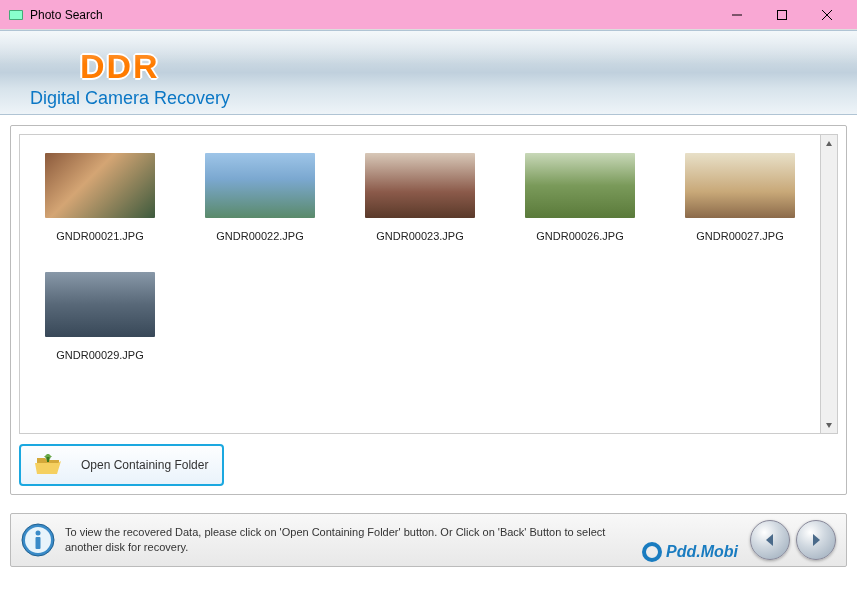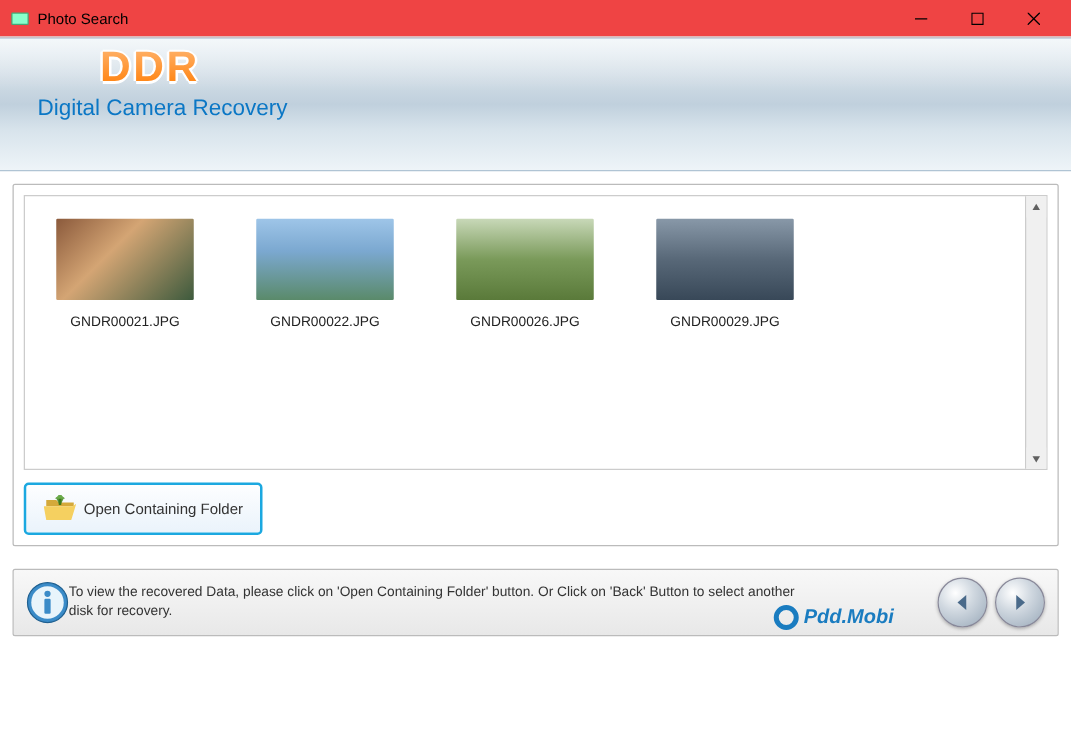--- a/index.html
+++ b/index.html
@@ -1,36 +1,36 @@
 <!DOCTYPE html>
 <html><head>
 <meta charset="utf-8">
 <style>
 * { box-sizing: border-box; margin: 0; padding: 0; }
 body { font-family: "Segoe UI", Tahoma, sans-serif; font-size: 12px; background: #fff; width: 857px; height: 601px; overflow: hidden; }
 
 
-.titlebar { height: 30px; background: #ef4444; border-bottom: 1px solid #ddd; display: flex; align-items: center; padding: 0 8px; }
+.titlebar { height: 30px; background: #f9a8d4; border-bottom: 1px solid #ddd; display: flex; align-items: center; padding: 0 8px; }
 .titlebar .app-icon { width: 16px; height: 16px; margin-right: 6px; display: flex; align-items: center; justify-content: center; }
 .titlebar .title { flex: 1; font-size: 12px; color: #000; }
 .titlebar .win-btns { display: flex; }
 .titlebar .win-btn { width: 45px; height: 28px; display: flex; align-items: center; justify-content: center; color: #000; }
 .titlebar .win-btn svg { width: 10px; height: 10px; }
 
 
-.header-banner { height: 107px; background: linear-gradient(180deg, #e8f0f5 0%, #d0dce5 30%, #c0d0dd 50%, #d8e4ec 70%, #eef4f8 100%); border: 1px solid #b0c4d4; border-left: none; border-right: none; position: relative; padding: 4px 20px; }
+.header-banner { height: 85px; background: linear-gradient(180deg, #e8f0f5 0%, #d0dce5 30%, #c0d0dd 50%, #d8e4ec 70%, #eef4f8 100%); border: 1px solid #b0c4d4; border-left: none; border-right: none; position: relative; padding: 16px 20px; }
 .header-banner::before { content: ""; position: absolute; top: 0; left: 0; right: 0; height: 40%; background: linear-gradient(180deg, rgba(255,255,255,0.5), rgba(255,255,255,0)); pointer-events: none; }
 .brand-logo { font-size: 34px; font-weight: 900; color: #ff7b00; font-family: Arial, sans-serif; letter-spacing: 2px; text-shadow: 2px 0 0 #fff, -2px 0 0 #fff, 0 2px 0 #fff, 0 -2px 0 #fff, 1px 1px 0 #fff, -1px -1px 0 #fff; margin-left: 60px; }
 .brand-sub { font-size: 18px; color: #0b77c5; font-weight: 400; margin-top: 2px; margin-left: 10px; }
 
 
 .main { padding: 10px; }
 .panel { border: 1px solid #bbb; border-radius: 2px; background: #fff; padding: 8px; }
 
-.thumb-frame { border: 1px solid #ccc; height: 220px; position: relative; display: flex; }
+.thumb-frame { border: 1px solid #ccc; height: 300px; position: relative; display: flex; }
 .thumb-scroll { flex: 1; overflow: hidden; padding: 18px 10px; }
 .thumb-scrollbar { width: 17px; background: #f0f0f0; border-left: 1px solid #ccc; position: relative; }
 .thumb-scrollbar .arrow { height: 17px; width: 100%; display: flex; align-items: center; justify-content: center; color: #666; background: #f0f0f0; }
 .thumb-scrollbar .arrow svg { width: 8px; height: 8px; }
 .thumb-scrollbar .track { position: absolute; top: 17px; bottom: 17px; left: 0; right: 0; }
 .thumb-scrollbar .arrow.down { position: absolute; bottom: 0; }
 
 .thumb-grid { display: grid; grid-template-columns: repeat(5, 1fr); gap: 30px 20px; }
 .thumb-item { display: flex; flex-direction: column; align-items: center; }
 .thumb-img { width: 110px; height: 65px; background: #bbb; border-radius: 1px; position: relative; overflow: hidden; }
@@ -42,33 +42,33 @@
 .ph3 { background: linear-gradient(180deg,#d8c8b8 0%,#8b5a4a 60%,#5a3a2a 100%); }
 .ph4 { background: linear-gradient(180deg,#e8e0d8 0%,#8b7a5a 50%,#4a3a2a 100%); }
 .ph5 { background: linear-gradient(180deg,#7ec5d8 0%,#3a9bc0 70%,#2a7a9a 100%); }
 .ph6 { background: linear-gradient(180deg,#c8d8b8 0%,#7a9a5a 50%,#5a7a3a 100%); }
 .ph7 { background: linear-gradient(180deg,#e8e0c8 0%,#c8a878 60%,#8b6a4a 100%); }
 .ph8 { background: linear-gradient(180deg,#d8e8f0 0%,#a8c8d8 50%,#7898a8 100%); }
 .ph9 { background: linear-gradient(180deg,#8898a8 0%,#586878 50%,#384858 100%); }
 .ph10 { background: linear-gradient(180deg,#5a6a7a 0%,#3a4a5a 50%,#c8a878 100%); }
 
 
-.open-folder-btn { margin-top: 10px; display: inline-flex; align-items: center; gap: 6px; padding: 8px 14px; background: linear-gradient(180deg,#fdfeff,#eaf3fb); border: 2px solid #1ba8e0; border-radius: 4px; cursor: pointer; }
+.open-folder-btn { margin-top: 10px; display: inline-flex; align-items: center; gap: 20px; padding: 8px 14px; background: linear-gradient(180deg,#fdfeff,#eaf3fb); border: 2px solid #1ba8e0; border-radius: 4px; cursor: pointer; }
 .open-folder-btn .folder-ic { width: 26px; height: 22px; }
 .open-folder-btn .lbl { font-size: 12px; color: #333; }
 
 
-.bottom-bar { margin: 8px 10px 0; border: 1px solid #bbb; border-radius: 2px; background: linear-gradient(180deg,#f8f8f8,#e8e8e8); padding: 6px 10px; display: flex; align-items: center; gap: 0; position: relative; }
+.bottom-bar { margin: 8px 10px 0; border: 1px solid #bbb; border-radius: 2px; background: linear-gradient(180deg,#f8f8f8,#e8e8e8); padding: 6px 10px; display: flex; align-items: center; gap: 10px; position: relative; }
 .info-icon { width: 34px; height: 34px; flex-shrink: 0; }
 .info-text { flex: 1; font-size: 11px; color: #333; line-height: 1.4; padding-right: 110px; }
 .nav-btns { display: flex; gap: 6px; }
 .nav-btn { width: 40px; height: 40px; border-radius: 50%; background: radial-gradient(circle at 35% 30%, #fff, #d0d8e0 40%, #98a8b8 100%); border: 1px solid #889; display: flex; align-items: center; justify-content: center; cursor: pointer; box-shadow: 0 1px 3px rgba(0,0,0,0.3); }
 .nav-btn svg { width: 16px; height: 16px; }
 
-.watermark { position: absolute; right: 131px; bottom: 4px; display: flex; align-items: center; gap: 4px; font-size: 16px; font-weight: 600; color: #1a7cc0; font-style: italic; }
+.watermark { position: absolute; right: 108px; bottom: 4px; display: flex; align-items: center; gap: 4px; font-size: 16px; font-weight: 600; color: #1a7cc0; font-style: italic; }
 .watermark .ring { width: 20px; height: 20px; border: 4px solid #1a7cc0; border-radius: 50%; }
 </style>
 </head>
 <body>
 
 <div class="titlebar">
   <span class="app-icon">
     <svg viewBox="0 0 16 16">
         <rect x="1" y="3" width="14" height="10" fill="#4a7" rx="1"></rect>
         <rect x="2" y="4" width="12" height="8" fill="#8fc"></rect>
@@ -107,22 +107,30 @@
         <div class="thumb-grid">
           <div class="thumb-item">
               <div class="thumb-img ph1"></div>
               <div class="thumb-label">GNDR00021.JPG</div>
             </div>
           <div class="thumb-item">
               <div class="thumb-img ph2"></div>
               <div class="thumb-label">GNDR00022.JPG</div>
             </div>
           <div class="thumb-item">
+              <div class="thumb-img ph3"></div>
+              <div class="thumb-label">GNDR00023.JPG</div>
+            </div>
+          <div class="thumb-item">
               <div class="thumb-img ph6"></div>
               <div class="thumb-label">GNDR00026.JPG</div>
+            </div>
+          <div class="thumb-item">
+              <div class="thumb-img ph7"></div>
+              <div class="thumb-label">GNDR00027.JPG</div>
             </div>
           <div class="thumb-item">
               <div class="thumb-img ph9"></div>
               <div class="thumb-label">GNDR00029.JPG</div>
             </div>
         </div>
       </div>
       <div class="thumb-scrollbar">
         <div class="arrow">
             <svg viewBox="0 0 8 8">

